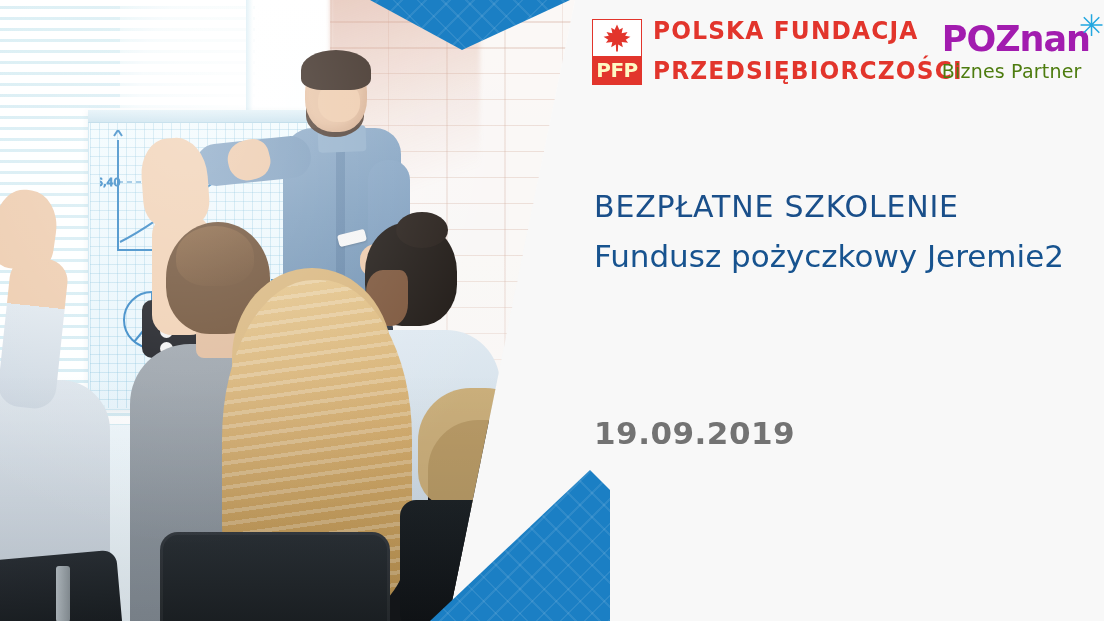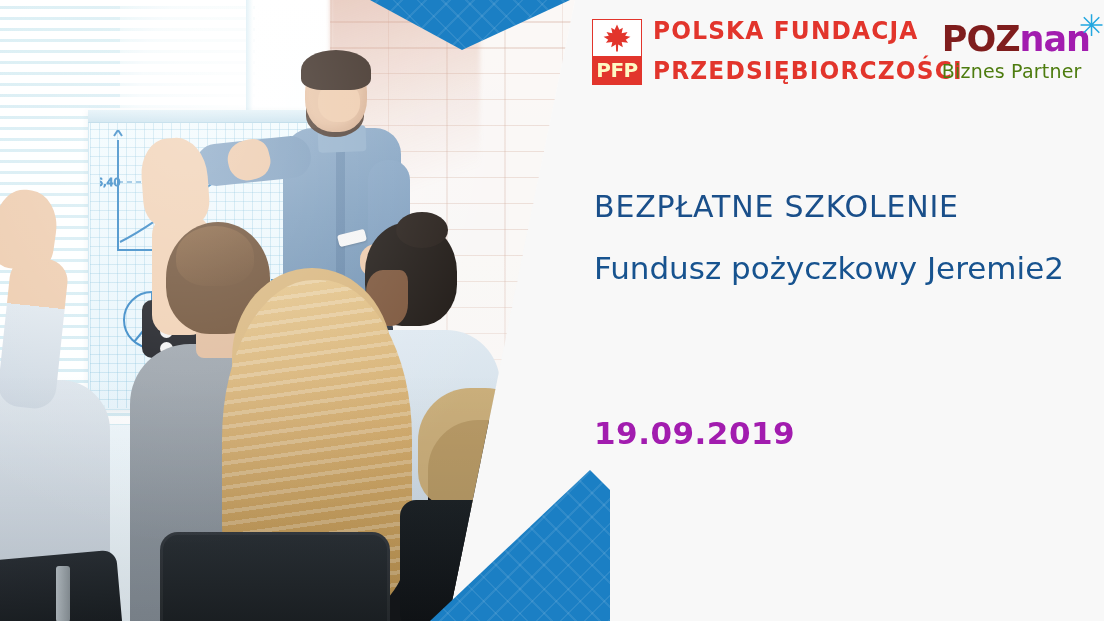--- a/index.html
+++ b/index.html
@@ -389,21 +389,21 @@
   #poznan-logo{
     position:absolute; right:14px; top:8px;
     text-align:left;
   }
   #poznan-word{
     font-size:35px; font-weight:bold; line-height:1;
     letter-spacing:-1px;
     font-family:"DejaVu Sans", sans-serif;
     position:relative; display:inline-block;
   }
-  #poz-part{ color:#7f1d1d; }
+  #poz-part{ color:#a21caf; }
   #nan-part{ color:#a21caf; }
   #poznan-star{
     position:absolute; right:-13px; top:-11px;
     color:#23a7e0; font-size:30px; line-height:1;
     font-family:"DejaVu Sans", sans-serif;
   }
   #poznan-sub{
     margin-top:3px;
     color:#4d7c0f; font-size:19px;
     letter-spacing:.2px;
@@ -417,30 +417,30 @@
   }
   #eyebrow{
     color:#1a4f8a;
     font-size:30px;
     letter-spacing:.8px;
     line-height:1.1;
     font-family:"DejaVu Sans", sans-serif;
     white-space:nowrap;
   }
   #headline{
-    margin-top:24px;
+    margin-top:12px;
     color:#17538f;
     font-size:31px;
     line-height:1.36;
     font-family:"DejaVu Sans", sans-serif;
   }
   .headline-line{ display:block; white-space:nowrap; }
   #event-date{
     position:absolute; left:24px; top:415px;
-    color:#a21caf;
+    color:#737373;
     font-size:31px; font-weight:bold;
     letter-spacing:.5px;
     font-family:"DejaVu Sans", sans-serif;
   }
 </style>
 </head>
 <body>
 
 <div id="banner">
 

